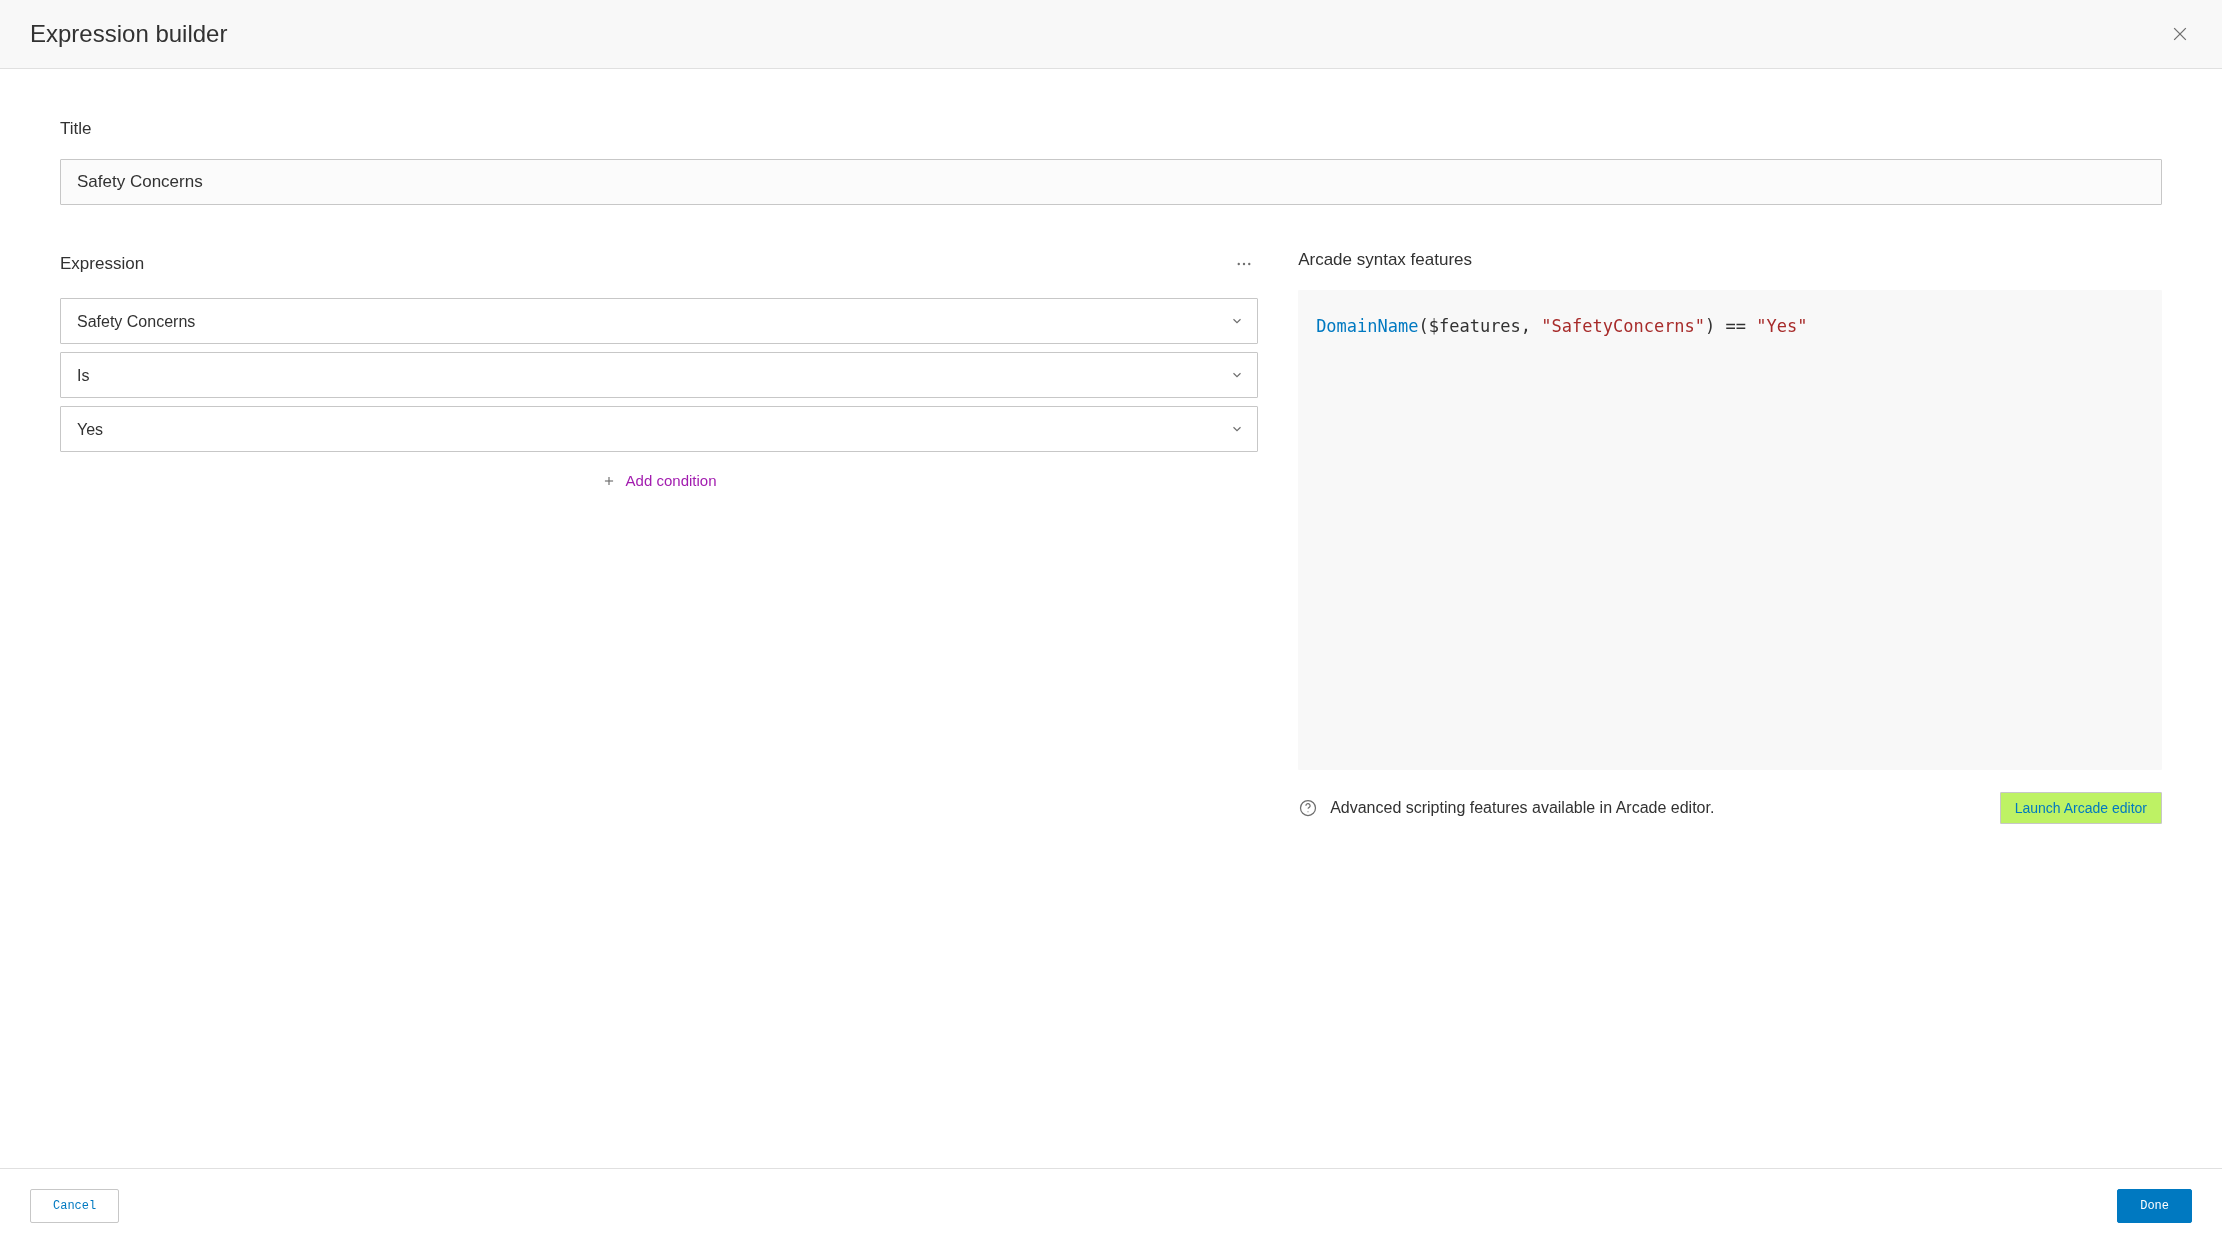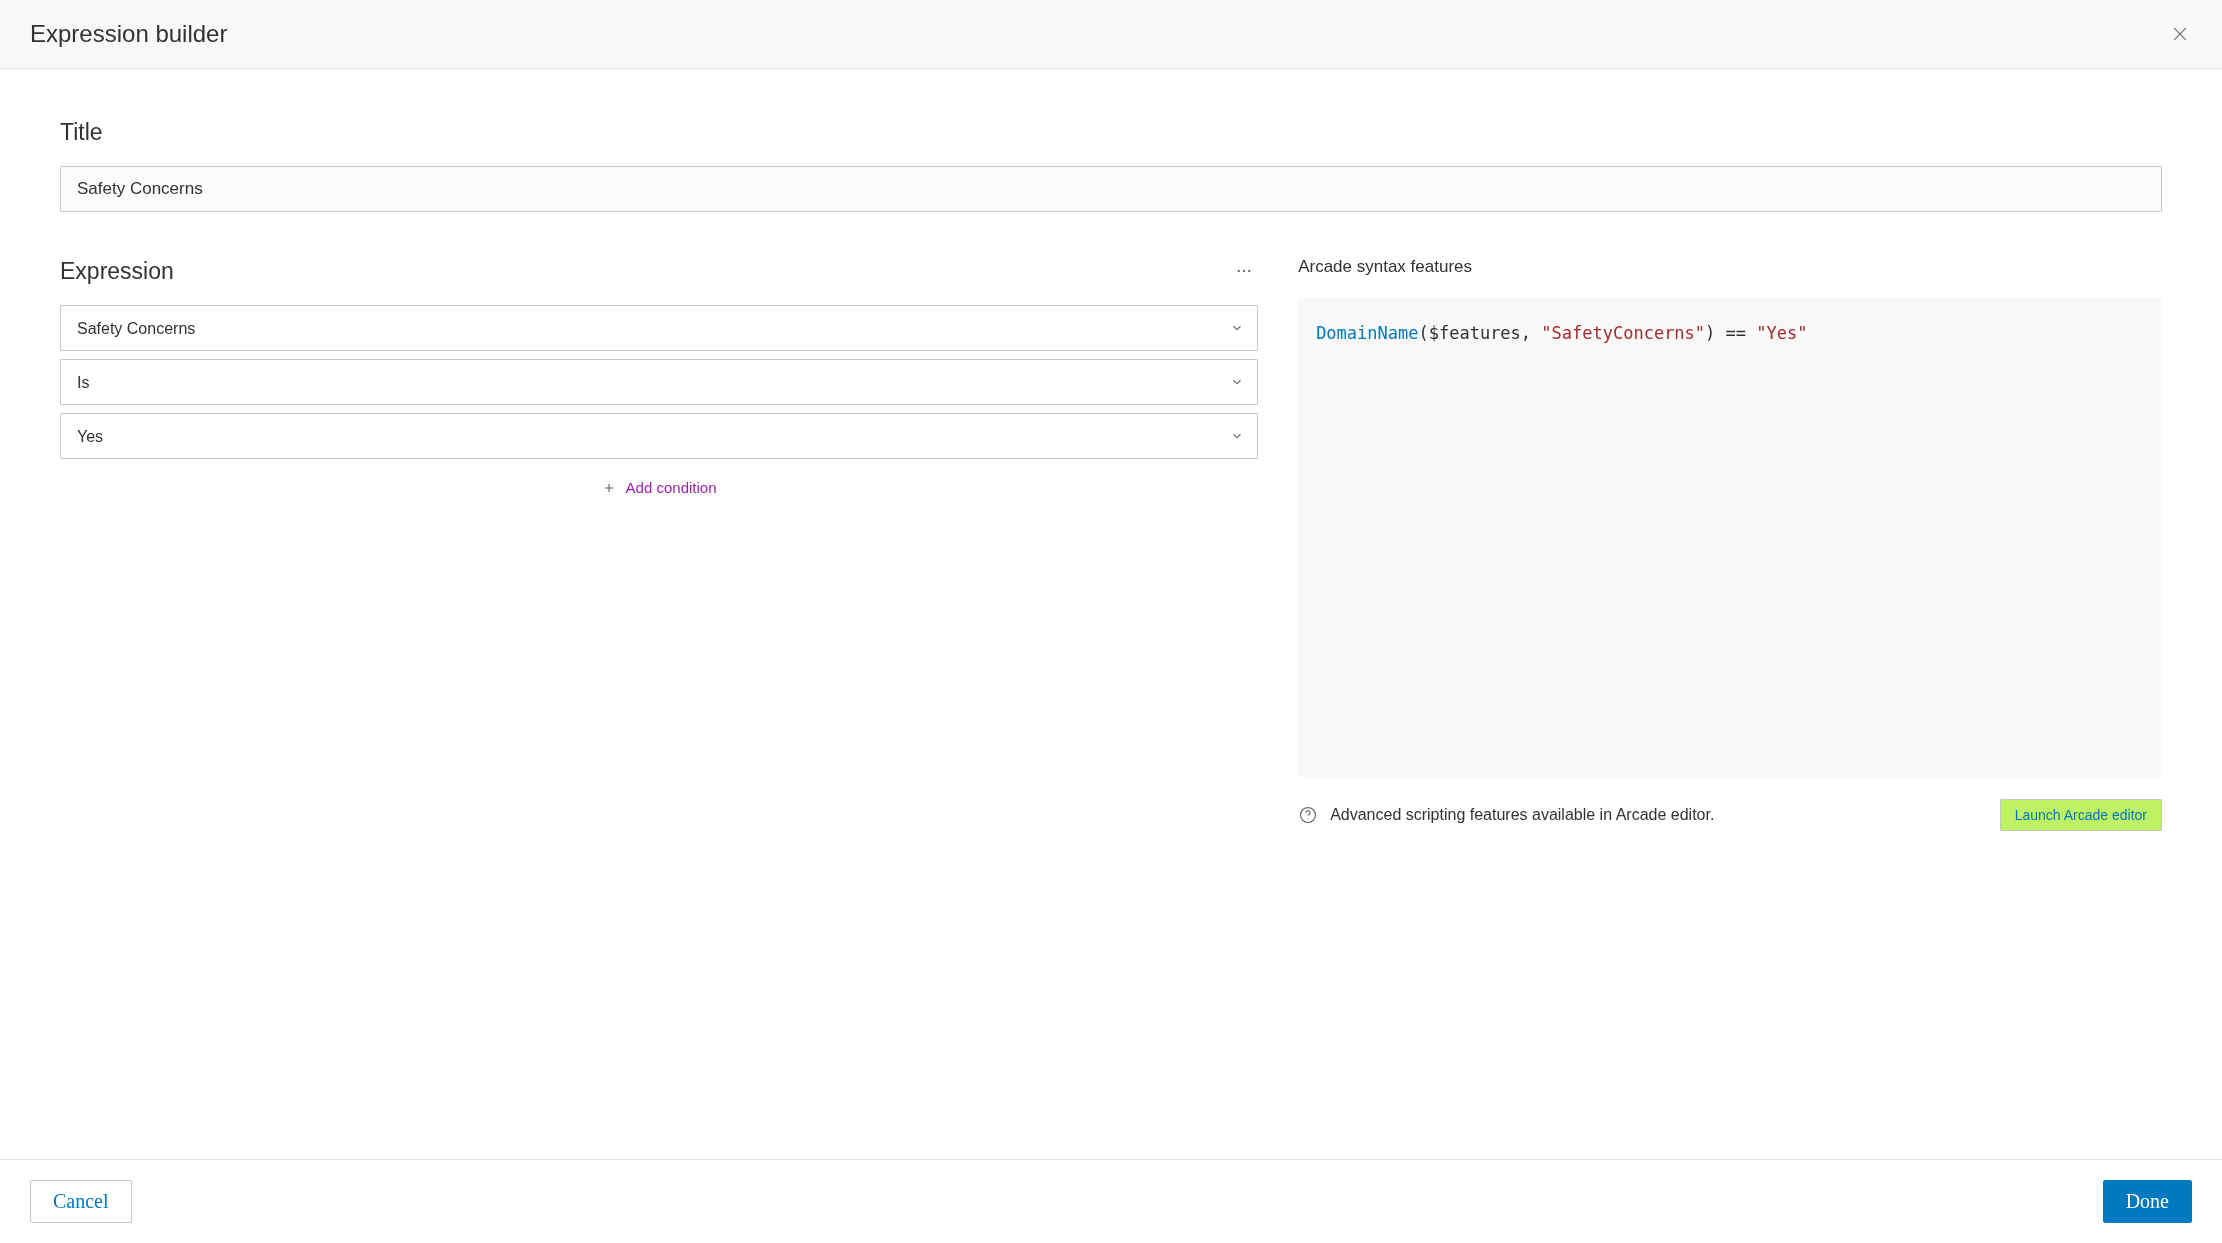--- a/index.html
+++ b/index.html
@@ -44,21 +44,21 @@
   .close-btn svg {
     width: 20px;
     height: 20px;
   }
   .body {
     flex: 1;
     padding: 50px 60px 30px 60px;
     overflow: auto;
   }
   .field-label {
-    font-size: 23px;
+    font-size: 17px;
     color: #323232;
     margin-bottom: 20px;
     font-weight: 400;
   }
   .text-input {
     width: 100%;
     height: 46px;
     border: 1px solid #c7c7c7;
     background: #fbfbfb;
     padding: 0 16px;
@@ -204,22 +204,22 @@
   }
   .footer {
     display: flex;
     align-items: center;
     justify-content: space-between;
     padding: 20px 30px;
     border-top: 1px solid #e0e0e0;
     background: #ffffff;
   }
   .btn {
-    font-family: Liberation Serif, serif;
-    font-size: 20px;
+    font-family: Liberation Mono, monospace;
+    font-size: 12px;
     padding: 9px 22px;
     cursor: pointer;
     border-radius: 2px;
   }
   .btn-cancel {
     background: #ffffff;
     border: 1px solid #c7c7c7;
     color: #0079c1;
   }
   .btn-done {

